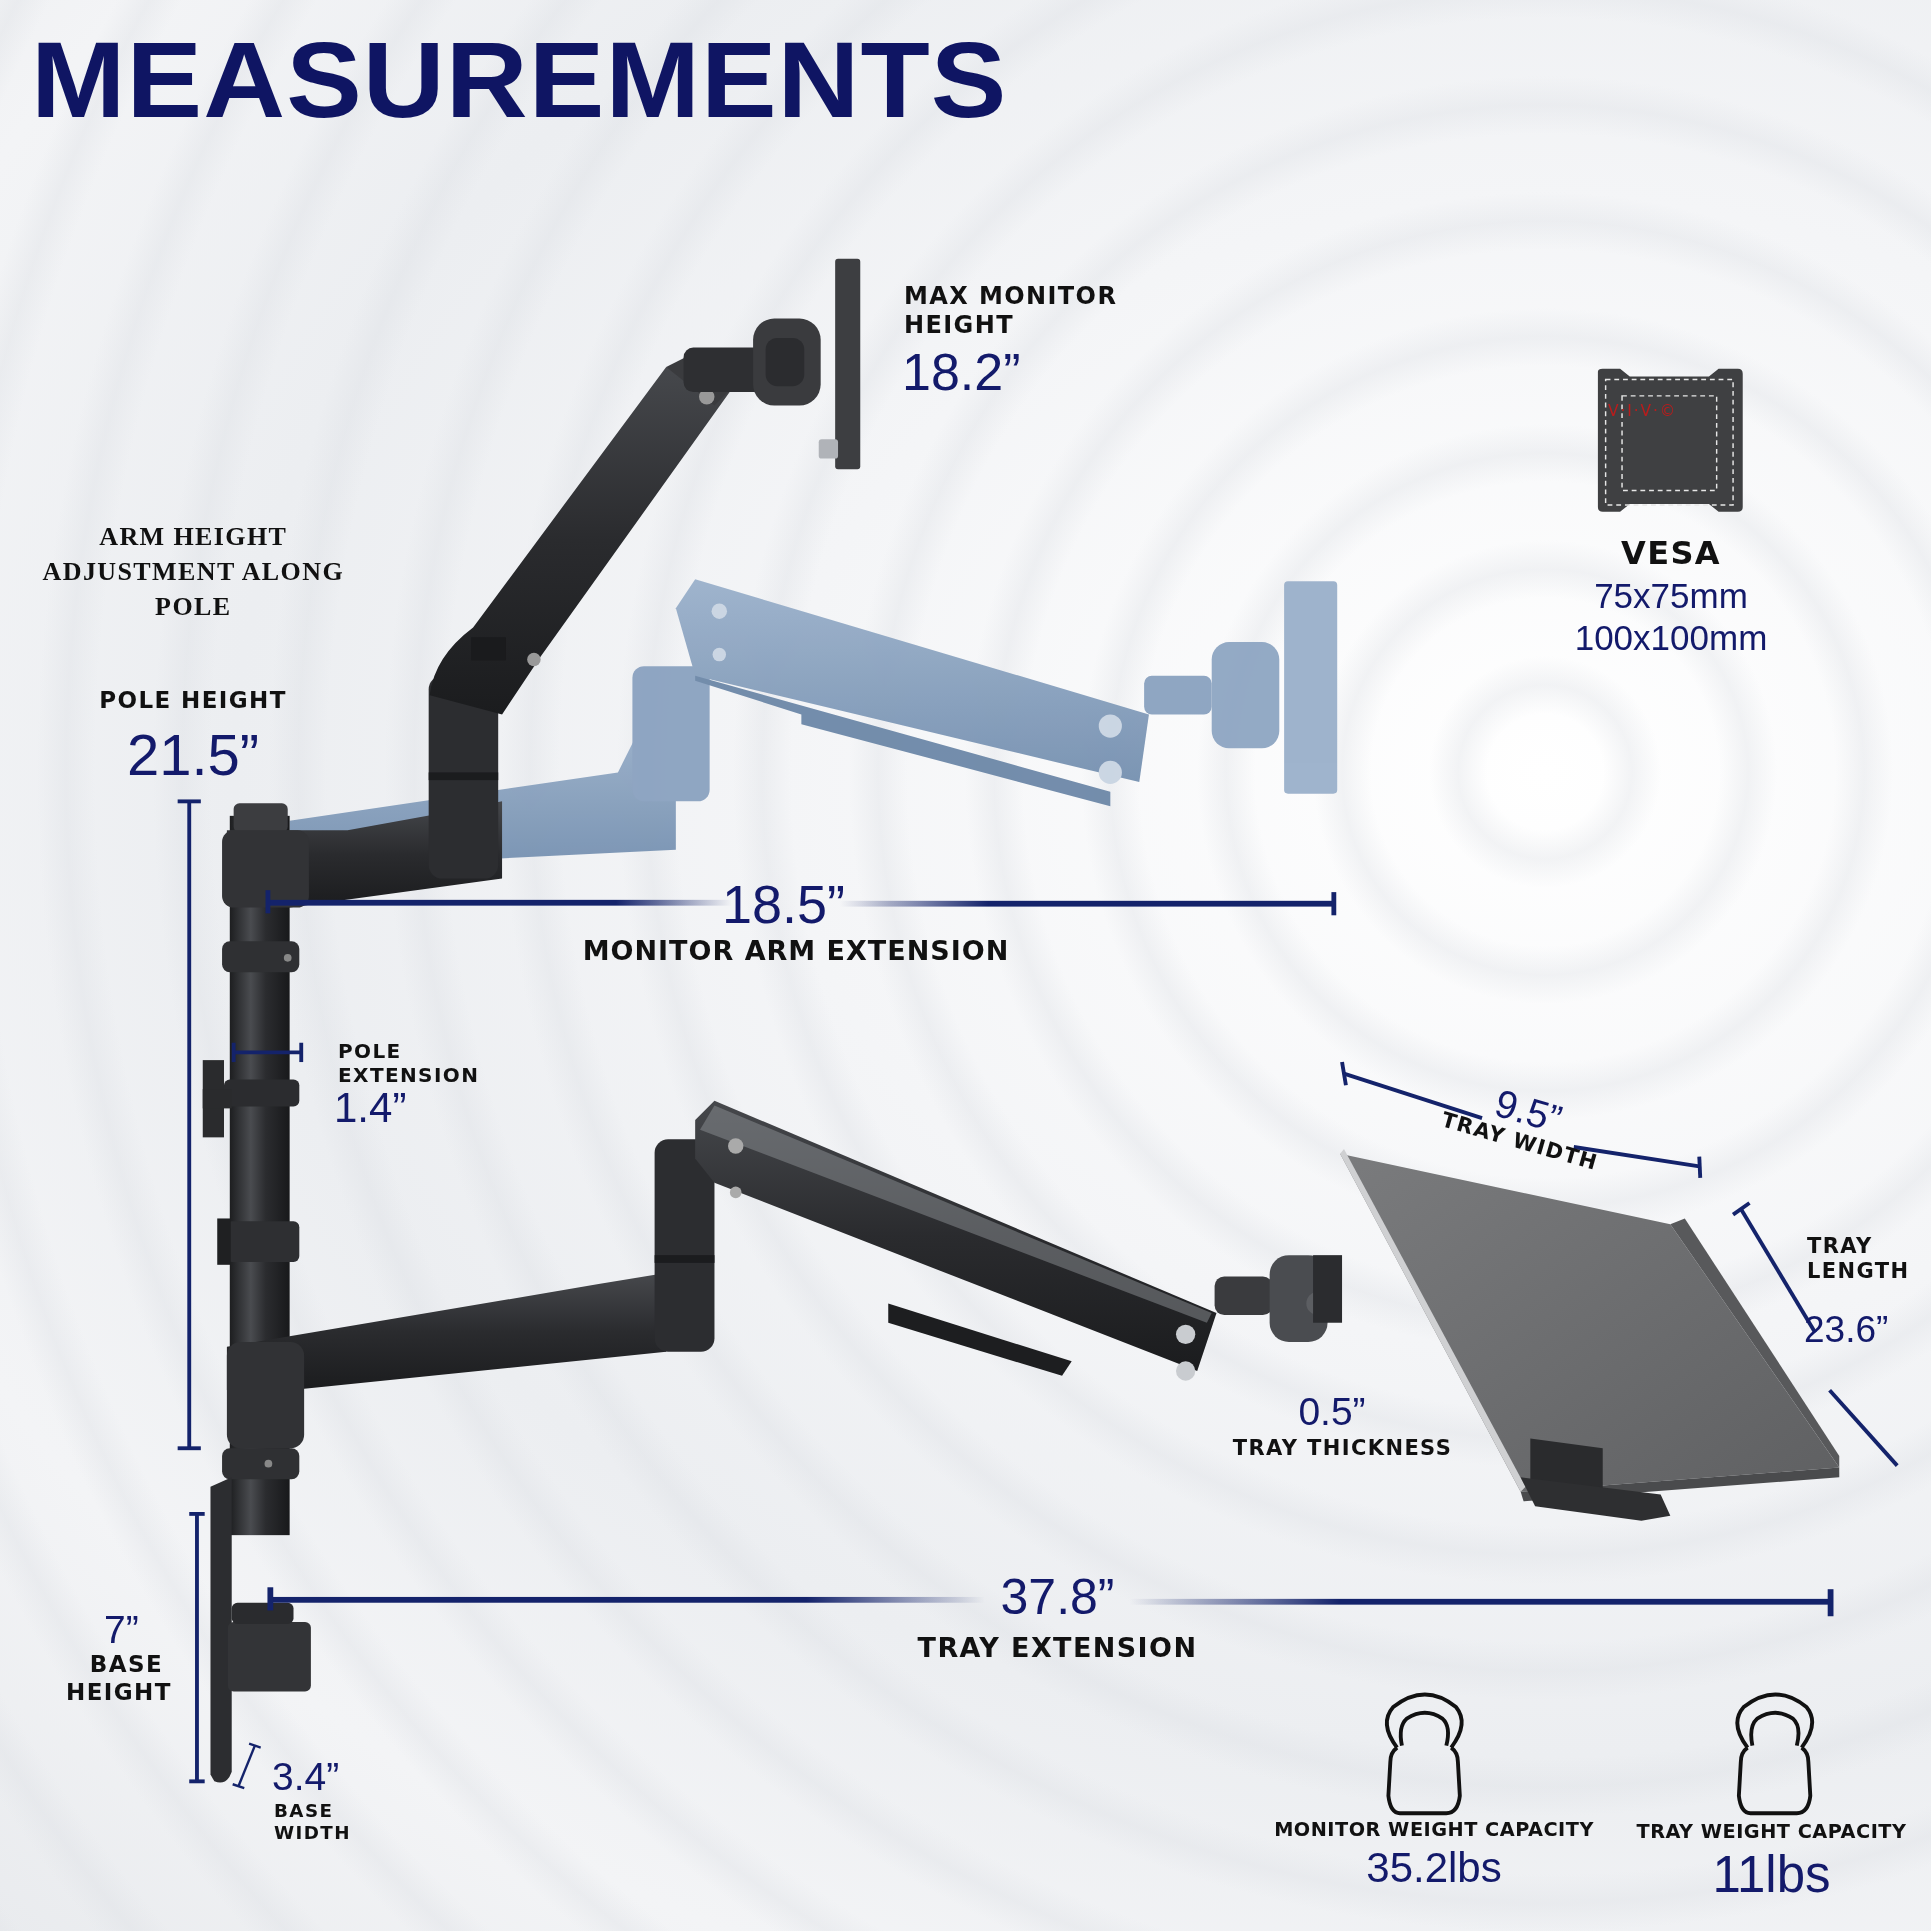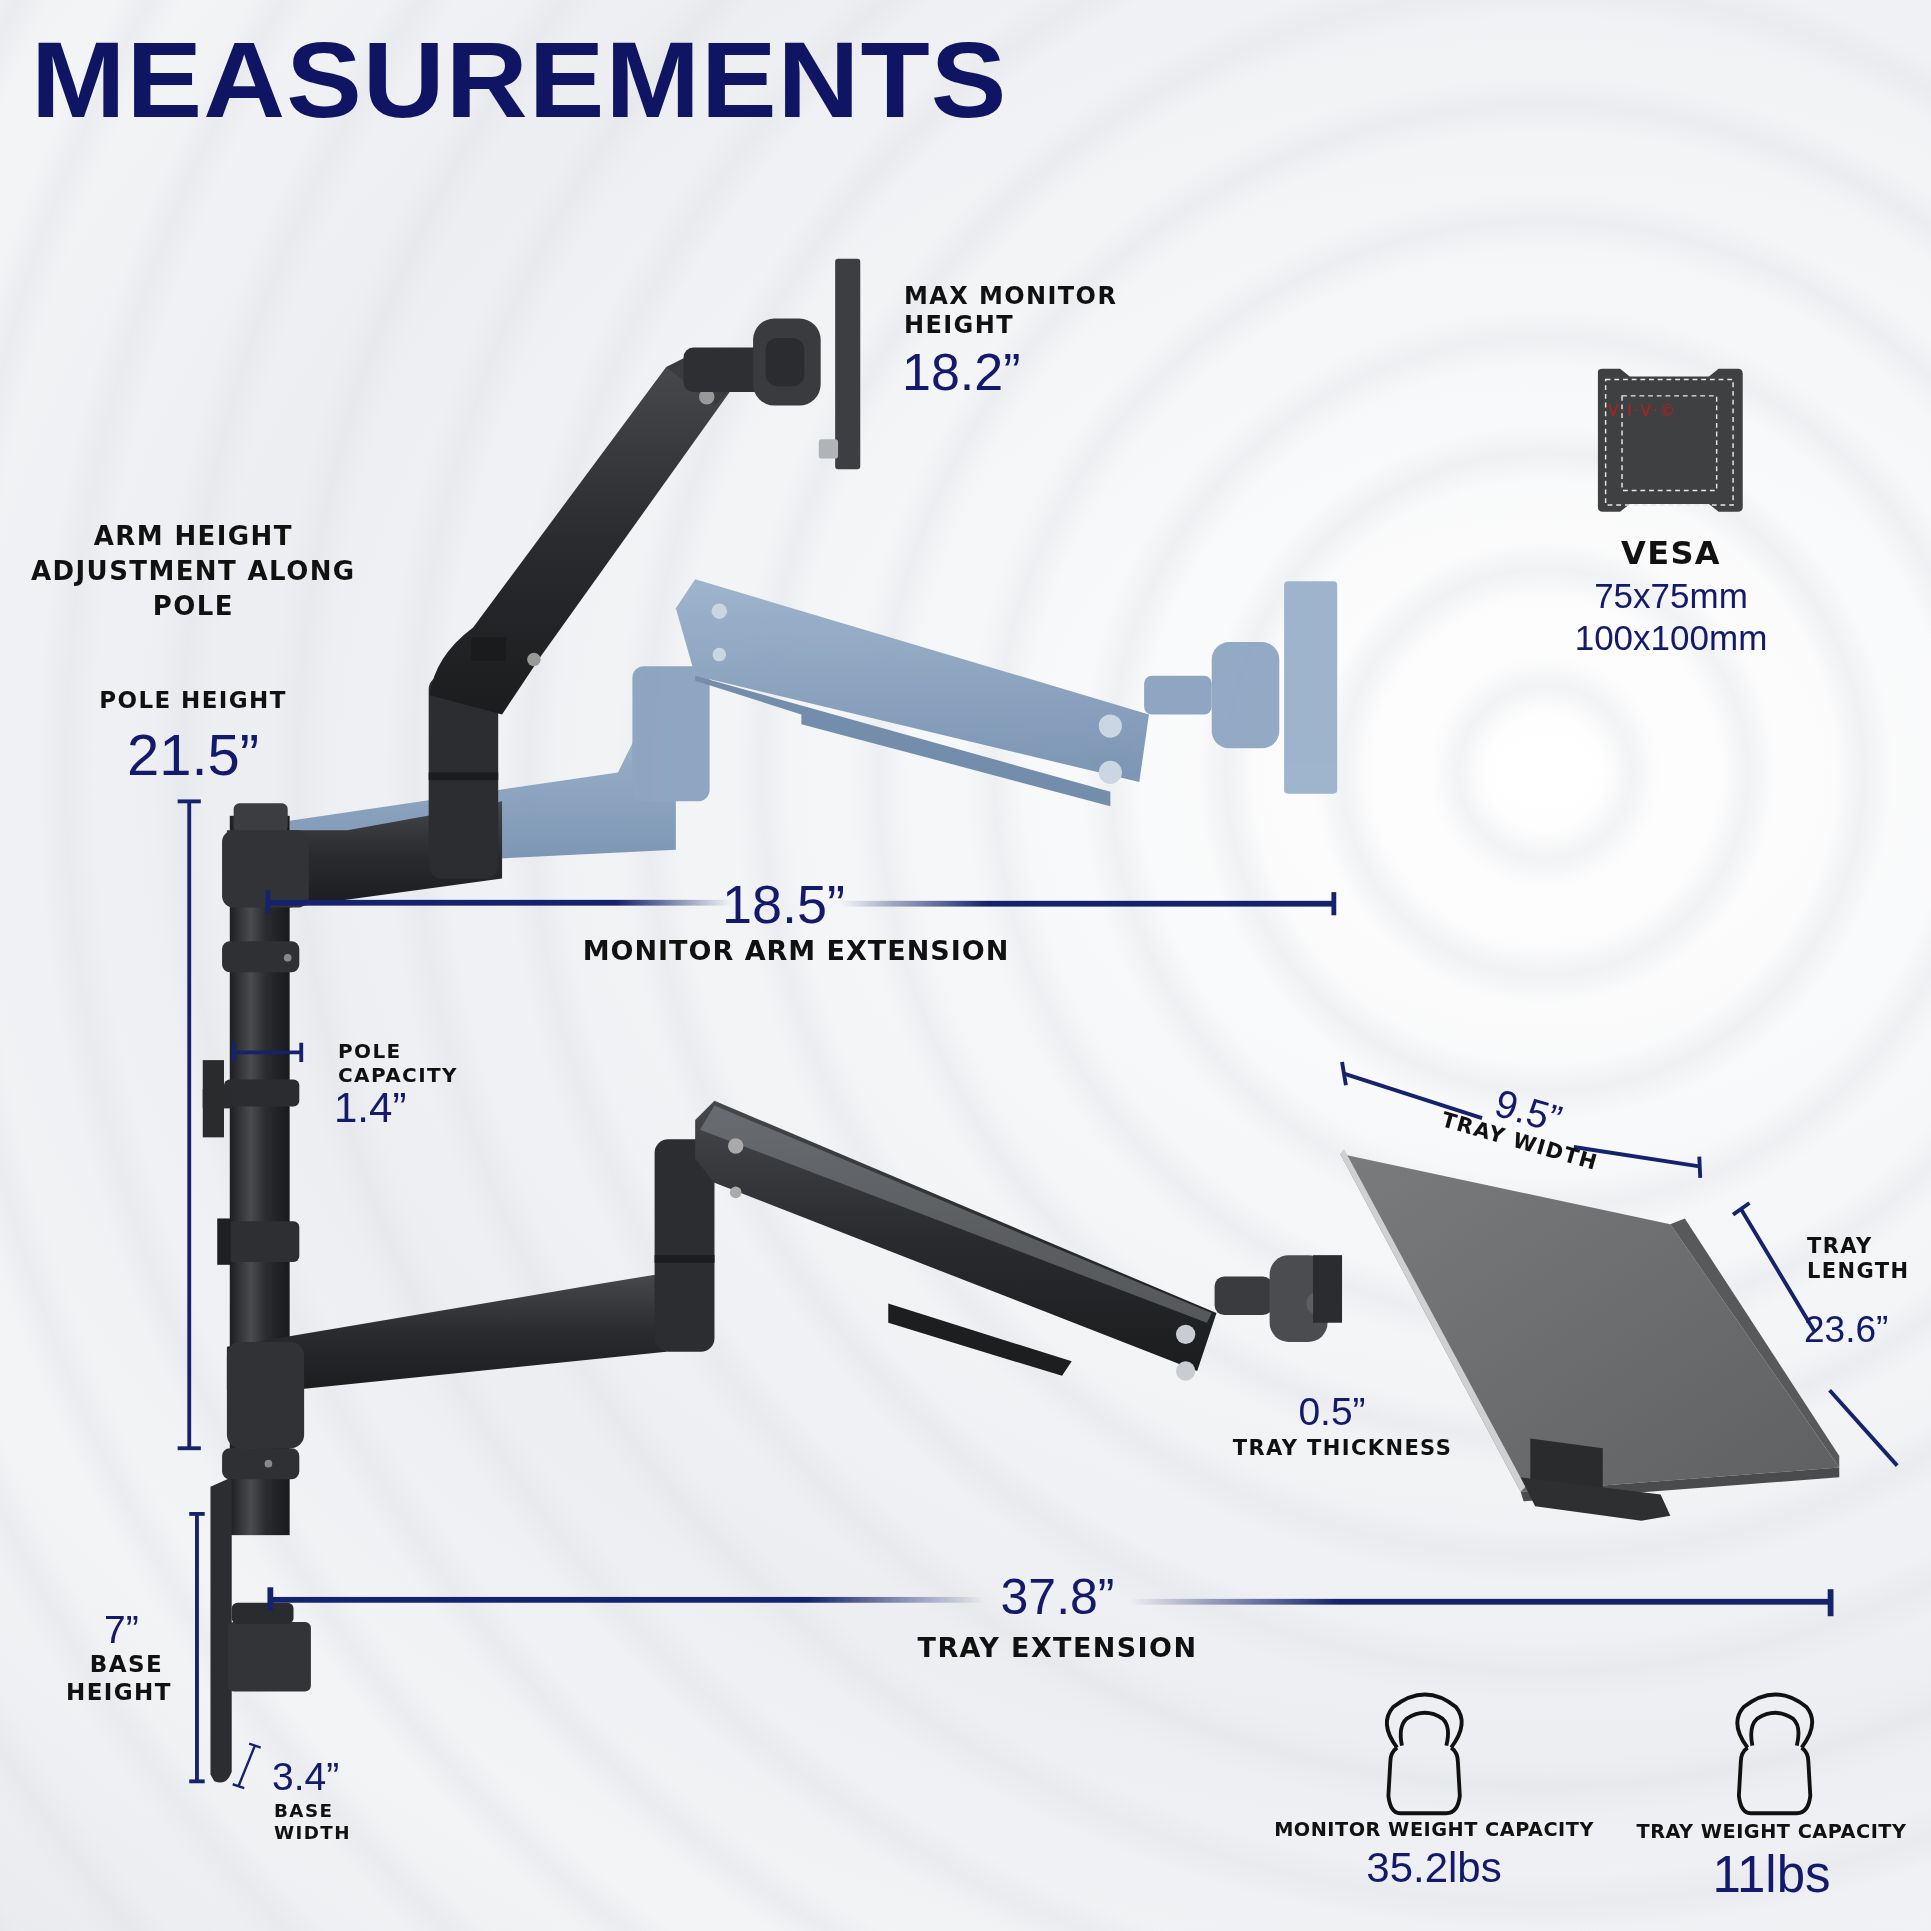--- a/index.html
+++ b/index.html
@@ -217,35 +217,35 @@
 </div>
 <div class="abs val" style="left:902px;top:346px;font-size:52px;">18.2”</div>
 
 <div class="abs lbl" style="left:1608px;top:402px;color:#b91c1c;font-size:15.4px;letter-spacing:1.9px;font-weight:400;">V·I·V·©</div>
 <div class="abs center" style="left:1526px;top:534px;width:290px;">
   <div class="lbl" style="font-size:32px;">VESA</div>
   <div class="val" style="font-size:35px;margin-top:5.8px;">75x75mm</div>
   <div class="val" style="font-size:35px;margin-top:7px;">100x100mm</div>
 </div>
 
-<div class="abs lbl center" style="left:19.3px;top:519px;width:348px;font-size:26px;line-height:1.35;">
+<div class="abs lbl center" style="left:19.3px;top:519px;width:348px;font-size:26px;line-height:1.35;font-family:Liberation Serif, serif;">
   <div>ARM HEIGHT</div>
   <div>ADJUSTMENT ALONG</div>
   <div>POLE</div>
 </div>
 
 <div class="abs lbl center" style="left:87px;top:687px;width:212px;font-size:23px;">POLE HEIGHT</div>
 <div class="abs val center" style="left:87px;top:726px;width:212px;font-size:58px;">21.5”</div>
 
 <div class="abs val center" style="left:687px;top:877px;width:193px;font-size:54px;">18.5”</div>
 <div class="abs lbl center" style="left:579px;top:935px;width:434px;font-size:27px;letter-spacing:1px;">MONITOR ARM EXTENSION</div>
 
 <div class="abs lbl" style="left:338px;top:1039px;font-size:20px;">
   <div>POLE</div>
-  <div>CAPACITY</div>
+  <div>EXTENSION</div>
 </div>
 <div class="abs val" style="left:334px;top:1087px;font-size:42px;">1.4”</div>
 
 <div class="abs center" style="left:1419px;top:1091px;width:212px;transform:rotate(16deg);transform-origin:center;">
   <div class="val" style="font-size:39px;">9.5”</div>
   <div class="lbl" style="font-size:21px;">TRAY WIDTH</div>
 </div>
 
 <div class="abs lbl" style="left:1807px;top:1234px;font-size:21px;">
   <div>TRAY</div>

